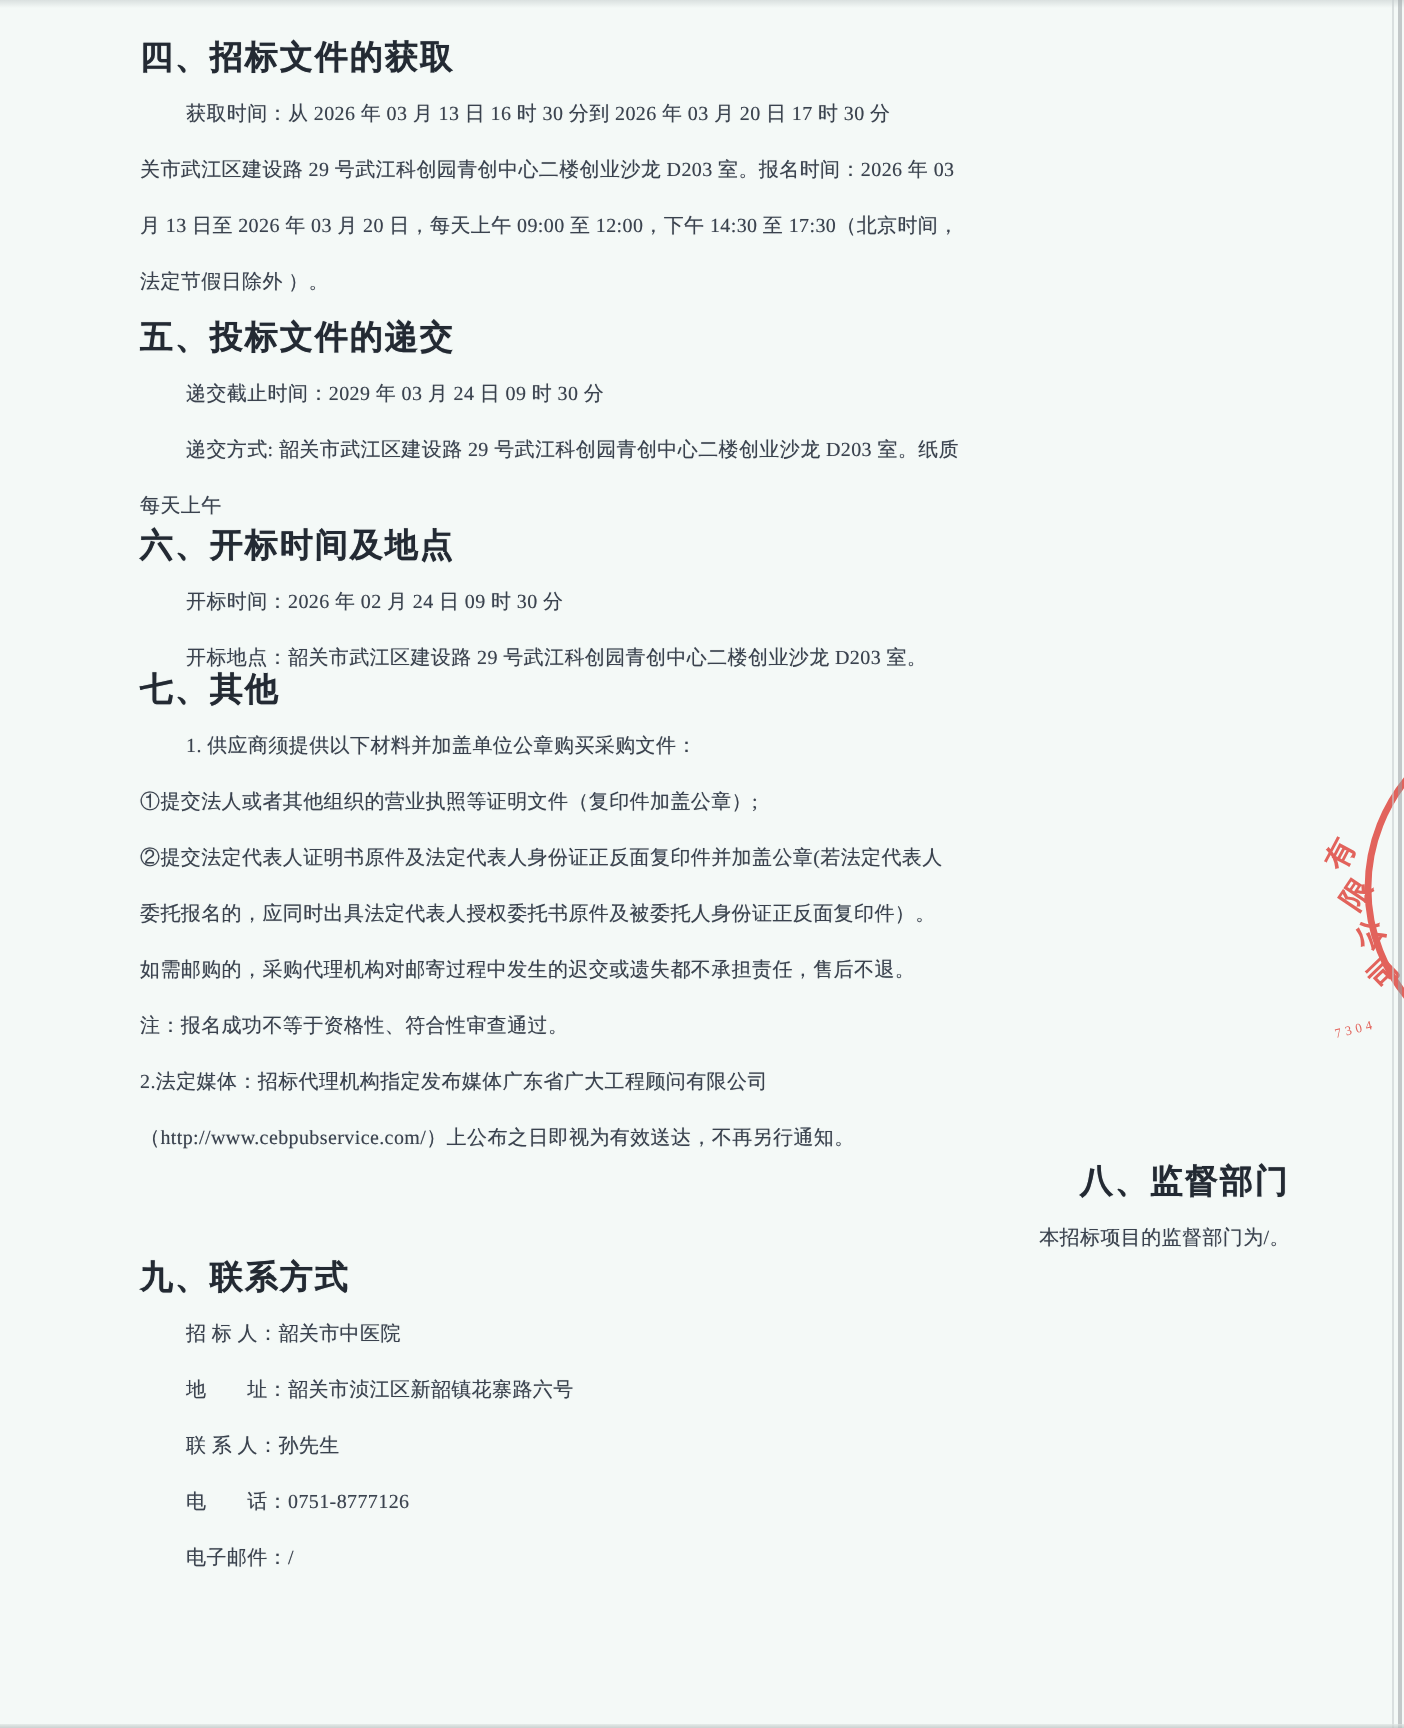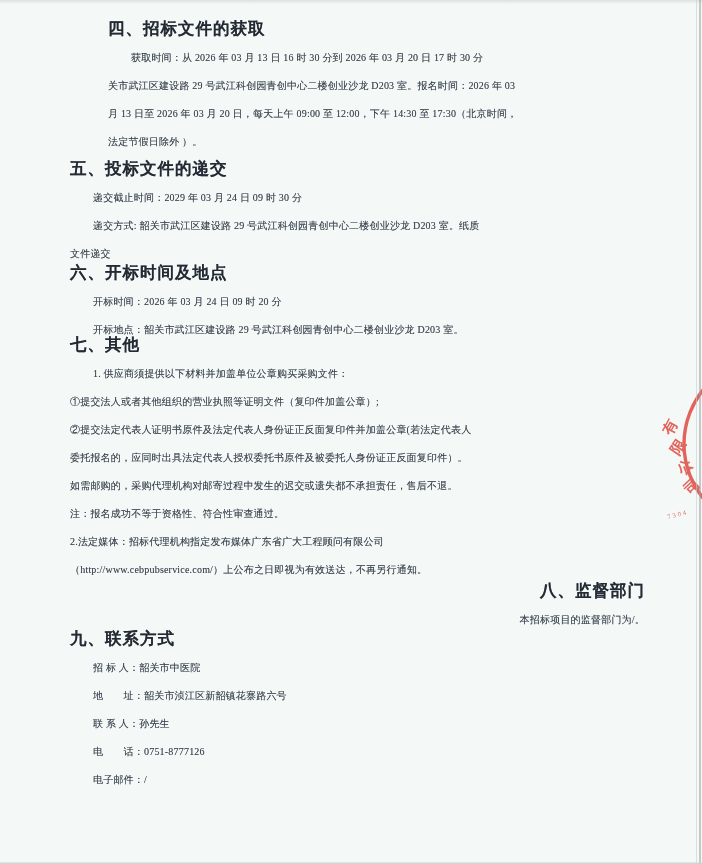--- a/index.html
+++ b/index.html
@@ -38,21 +38,21 @@
     text-shadow:0 0 .4px rgba(35,42,51,.55);
   }
   .doc-line{
     font-size:10px;
     line-height:28px;
     letter-spacing:.2px;
     white-space:nowrap;
     text-shadow:0 0 .4px rgba(58,66,78,.45);
   }
   .doc-line.indent{padding-left:23px;}
-  .sec-0{margin-top:6px;margin-left:38px;}
+  .sec-0{margin-top:6px;}
   .sec-1{}
   .sec-2{margin-top:-8px;}
   .sec-3{margin-top:-12px;}
   .sec-4{margin-top:-6px;text-align:right;}
   .sec-5{margin-top:-8px;}
 
   .seal{
     position:absolute;
     top:382px;right:0;
     width:50px;height:148px;
@@ -67,25 +67,25 @@
       <h2 class="sec-heading">四、招标文件的获取</h2>
       <div class="doc-line indent">获取时间：从 2026 年 03 月 13 日  16 时 30 分到 2026 年 03 月 20 日  17 时 30 分</div>
       <div class="doc-line">关市武江区建设路 29 号武江科创园青创中心二楼创业沙龙 D203 室。报名时间：2026 年 03</div>
       <div class="doc-line">月 13 日至 2026 年 03 月 20 日，每天上午 09:00 至 12:00，下午 14:30 至 17:30（北京时间，</div>
       <div class="doc-line">法定节假日除外 ）。</div>
     </section>
     <section class="doc-section sec-1">
       <h2 class="sec-heading">五、投标文件的递交</h2>
       <div class="doc-line indent">递交截止时间：2029 年 03 月 24 日  09 时 30 分</div>
       <div class="doc-line indent">递交方式: 韶关市武江区建设路 29 号武江科创园青创中心二楼创业沙龙 D203 室。纸质</div>
-      <div class="doc-line">文件递交</div>
+      <div class="doc-line">每天上午</div>
     </section>
     <section class="doc-section sec-2">
       <h2 class="sec-heading">六、开标时间及地点</h2>
-      <div class="doc-line indent">开标时间：2026 年 03 月 24 日  09 时 20 分</div>
+      <div class="doc-line indent">开标时间：2026 年 02 月 24 日  09 时 30 分</div>
       <div class="doc-line indent">开标地点：韶关市武江区建设路 29 号武江科创园青创中心二楼创业沙龙 D203 室。</div>
     </section>
     <section class="doc-section sec-3">
       <h2 class="sec-heading">七、其他</h2>
       <div class="doc-line indent">1. 供应商须提供以下材料并加盖单位公章购买采购文件：</div>
       <div class="doc-line">①提交法人或者其他组织的营业执照等证明文件（复印件加盖公章）;</div>
       <div class="doc-line">②提交法定代表人证明书原件及法定代表人身份证正反面复印件并加盖公章(若法定代表人</div>
       <div class="doc-line">委托报名的，应同时出具法定代表人授权委托书原件及被委托人身份证正反面复印件）。</div>
       <div class="doc-line">如需邮购的，采购代理机构对邮寄过程中发生的迟交或遗失都不承担责任，售后不退。</div>
       <div class="doc-line">注：报名成功不等于资格性、符合性审查通过。</div>

